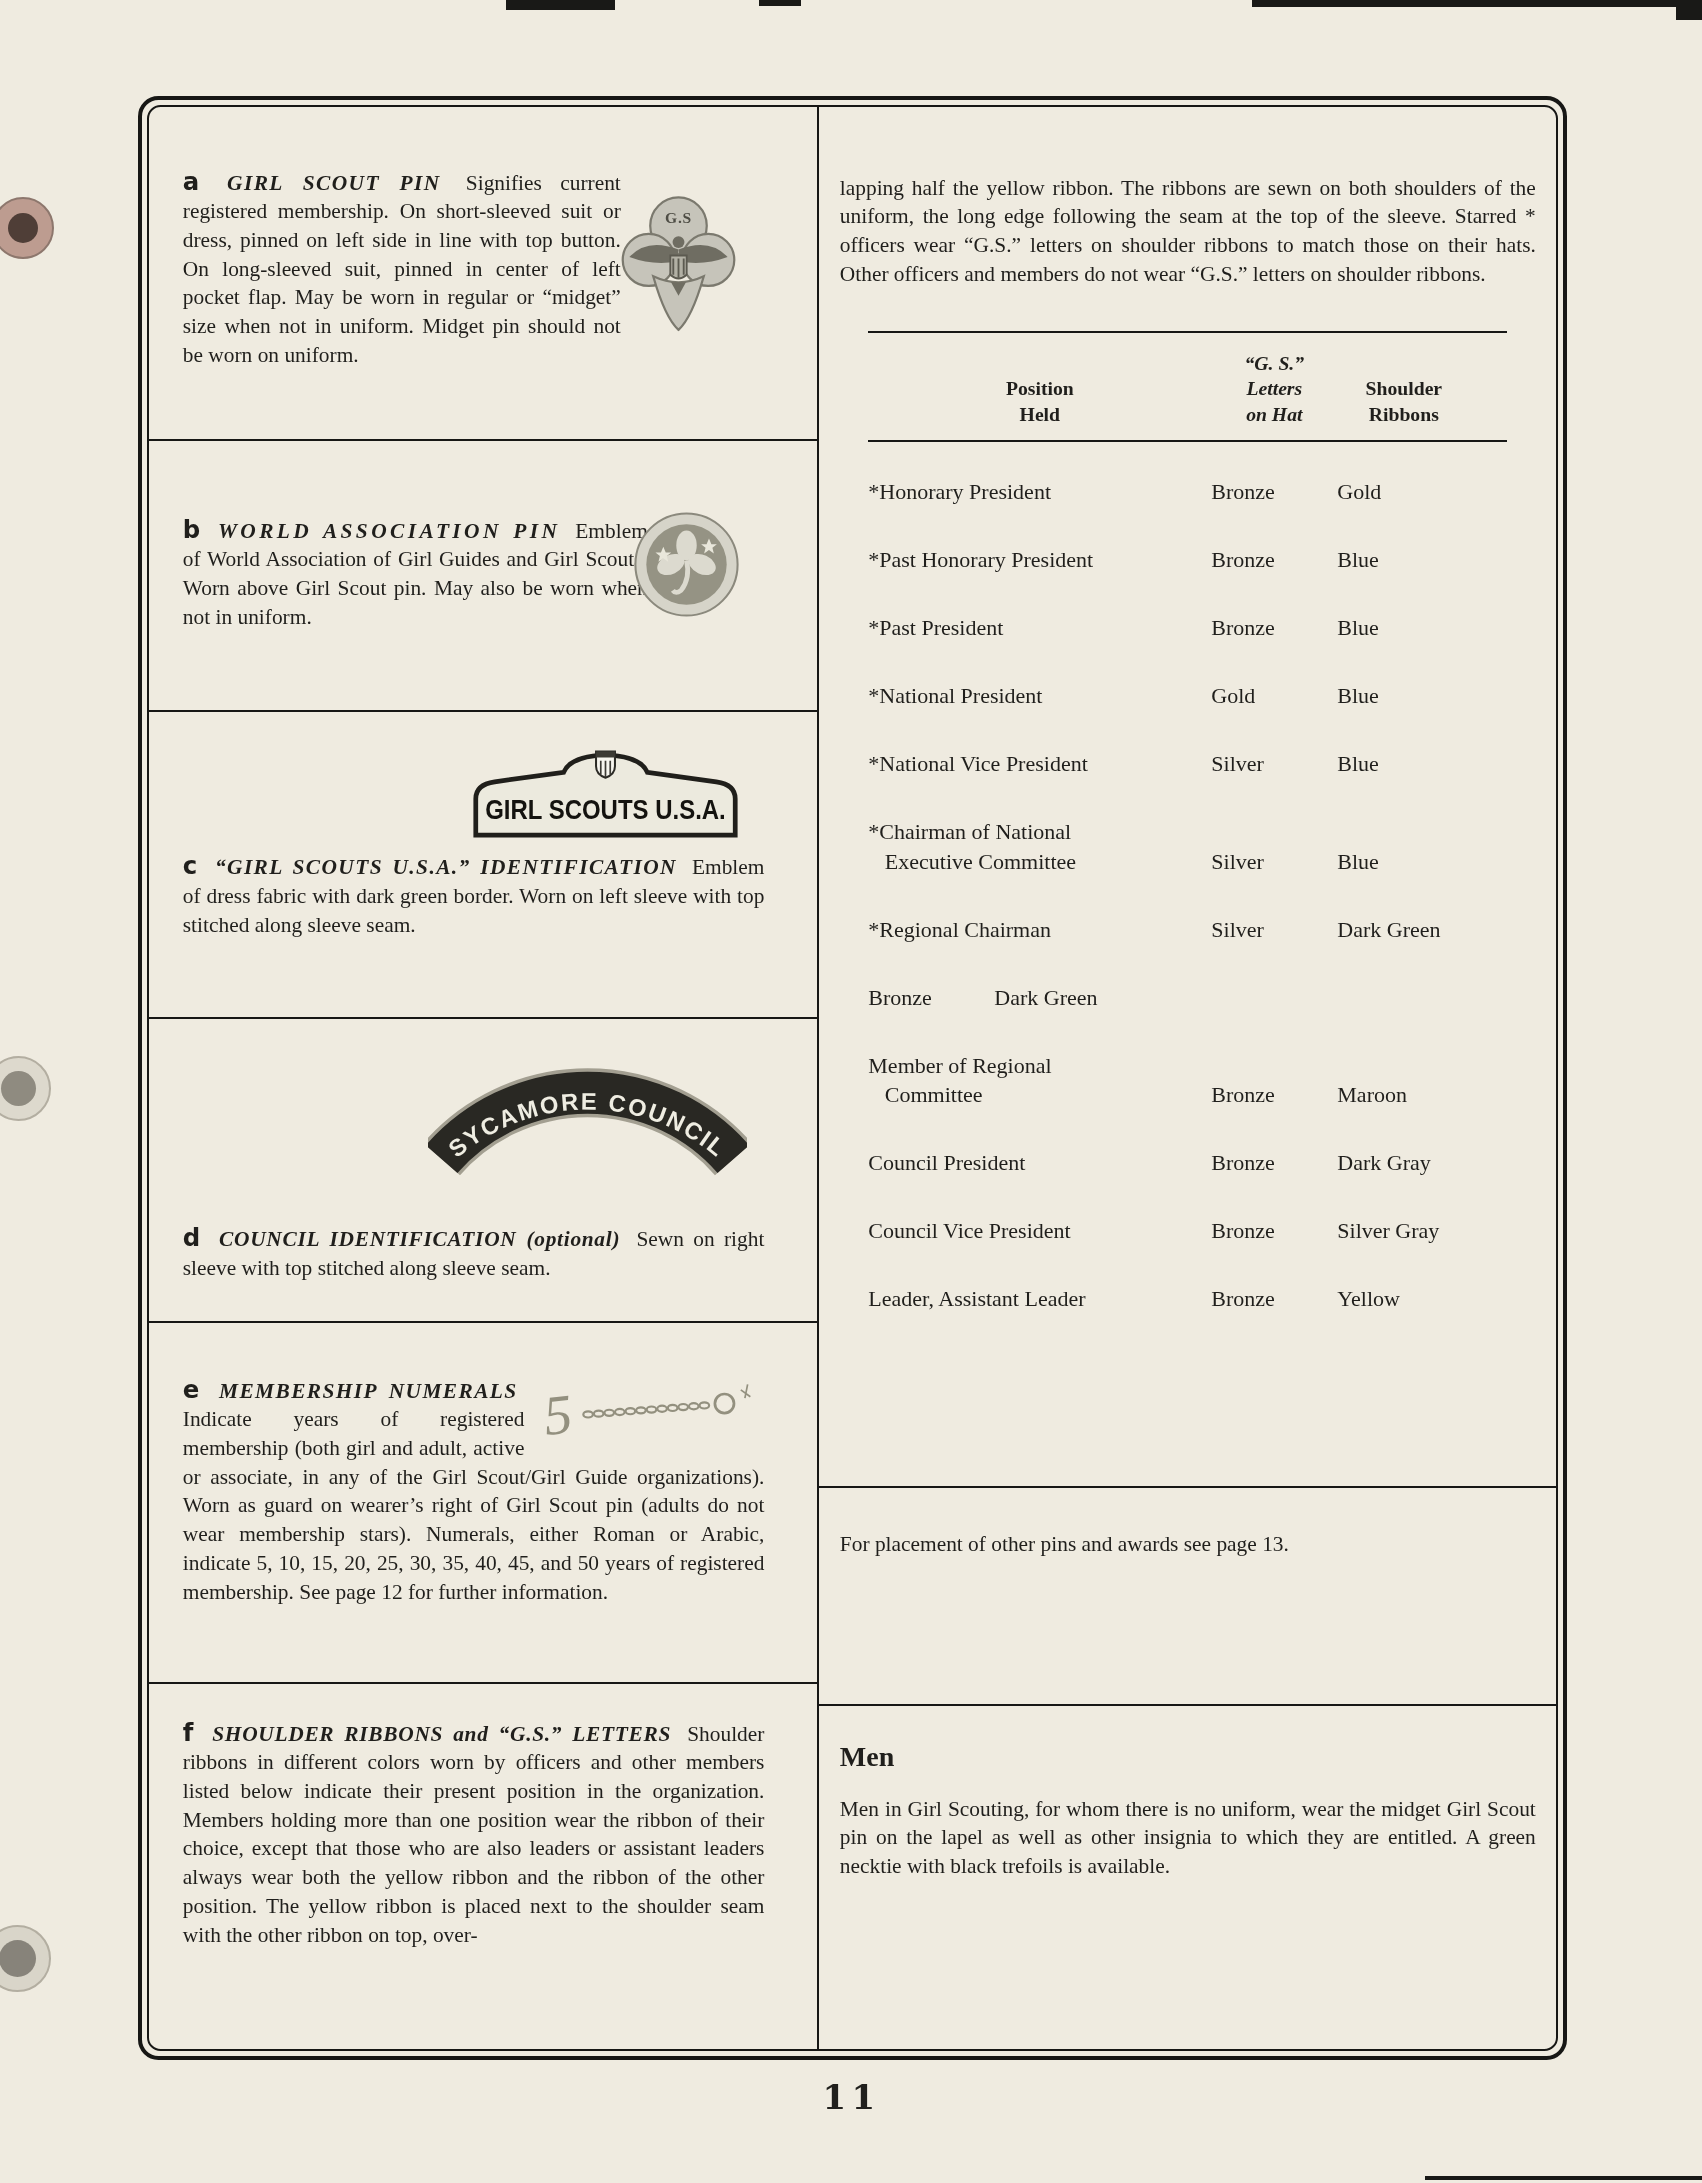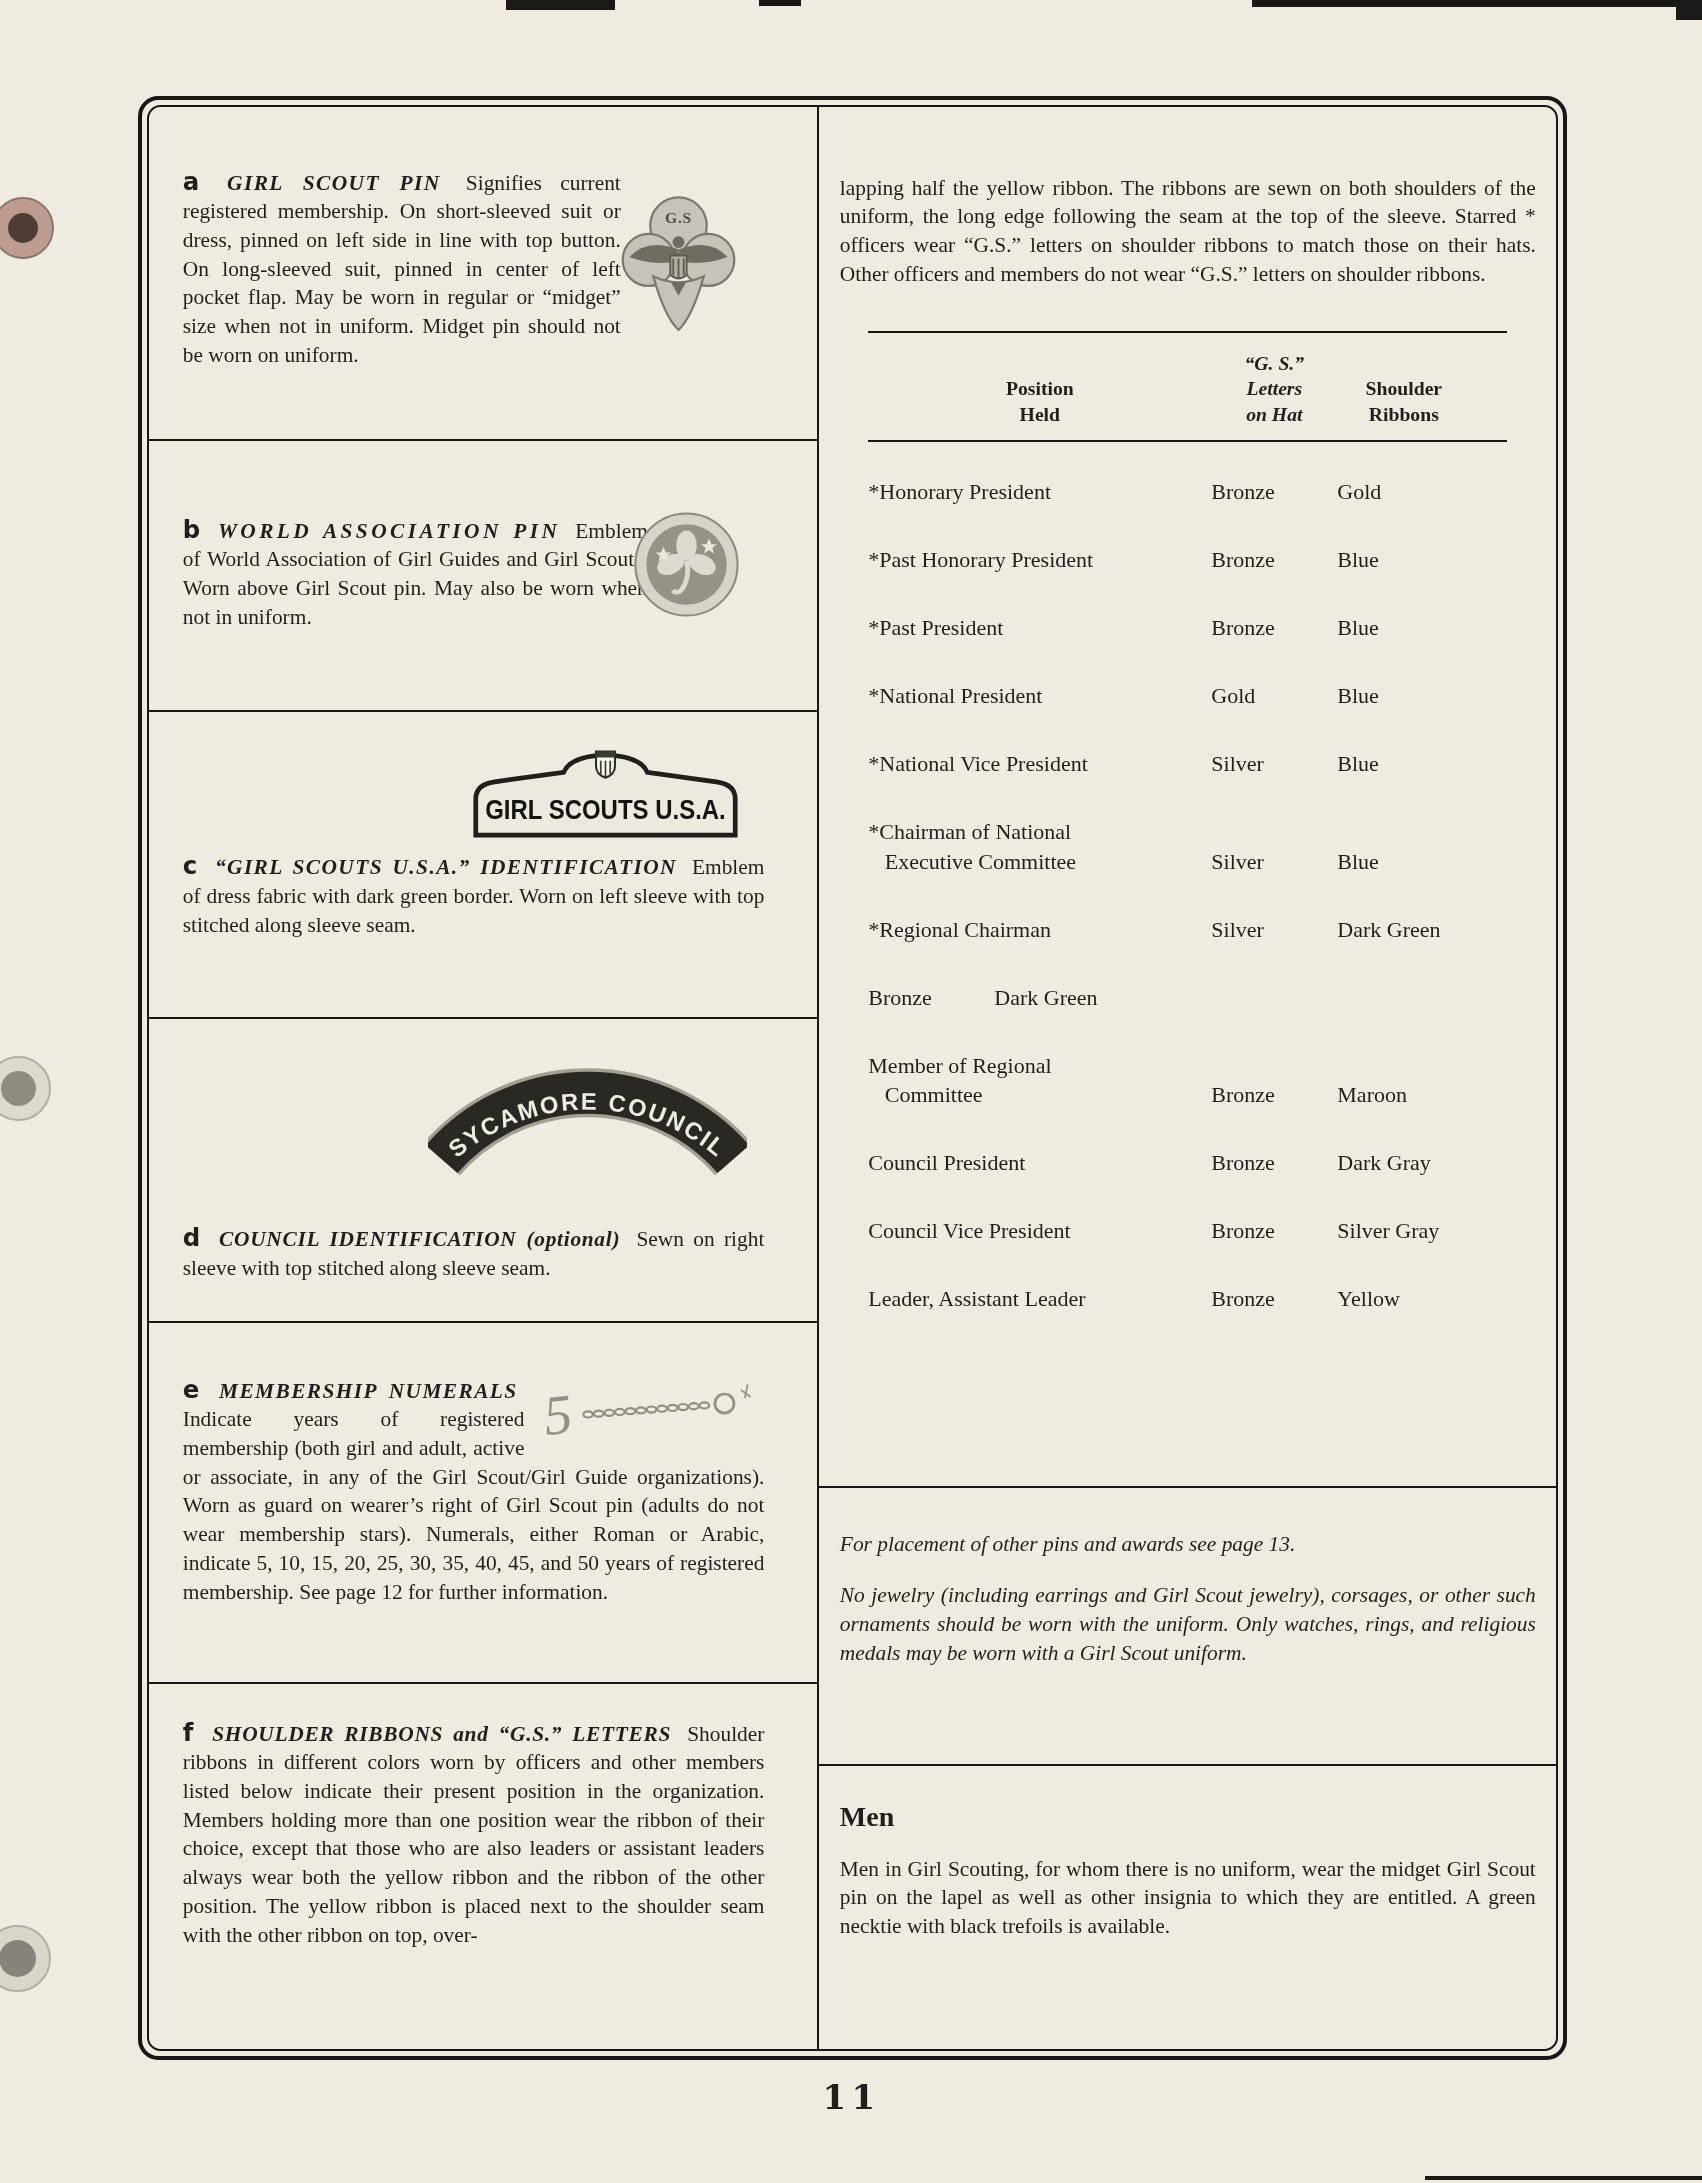--- a/index.html
+++ b/index.html
@@ -66,21 +66,21 @@
   .pin-a { position: absolute; top: 86px; right: 79px; width: 119px; }
   .pin-b { position: absolute; top: 69px; right: 76px; width: 109px; }
   .patch-c { width: 273px; margin-left: auto; margin-right: 22px; }
   .p-c { margin-top: 11px; }
   .arc-d { width: 319px; margin-left: auto; margin-right: 17.6px; }
   .p-d { margin-top: 35px; }
   .guard-float { float: right; width: 225px; height: 69px; margin: 2.7px 0 5.4px 15px; }
 
   
   .rblock-1 { height: 1381px; border-bottom: 2px solid #171715; padding: 67px 20.4px 0 20.4px; }
-  .rblock-2 { height: 278px;  border-bottom: 2px solid #171715; padding: 42px 20.4px 0 20.4px; font-style: italic; }
+  .rblock-2 { height: 218px;  border-bottom: 2px solid #171715; padding: 42px 20.4px 0 20.4px; }
   .rblock-3 { flex: 1; padding: 35px 20.4px 0 20.4px; }
   .note-jewelry { margin-top: 23px; }
 
   .gs-table { margin: 43px 28.5px 0 28.5px; }
   .thead {
     display: flex; align-items: flex-end;
     border-top: 2px solid #171715; border-bottom: 2px solid #171715;
     padding: 17.6px 0 13.6px 0;
   }
   .th { font-weight: bold; font-size: 19.7px; line-height: 1.28; white-space: pre-line; text-align: center; }
@@ -324,21 +324,20 @@
                 <div class="tcell tcell-position">Leader, Assistant Leader</div>
                 <div class="tcell tcell-letters">Bronze</div>
                 <div class="tcell tcell-ribbons">Yellow</div>
               </div>
             </div>
         </div>
       </div>
 
       <div class="rblock-2">
         <p class="note">For placement of other pins and awards see page 13.</p>
-        <p class="note note-jewelry">No jewelry (including earrings and Girl Scout jewelry), corsages, or other such ornaments should be worn with the uniform. Only watches, rings, and religious medals may be worn with a Girl Scout uniform.</p>
       </div>
 
       <div class="rblock-3">
         <h2 class="men-heading">Men</h2>
         <p class="note">Men in Girl Scouting, for whom there is no uniform, wear the midget Girl Scout pin on the lapel as well as other insignia to which they are entitled. A green necktie with black trefoils is available.</p>
       </div>
 
     </div>
 
   </div>

